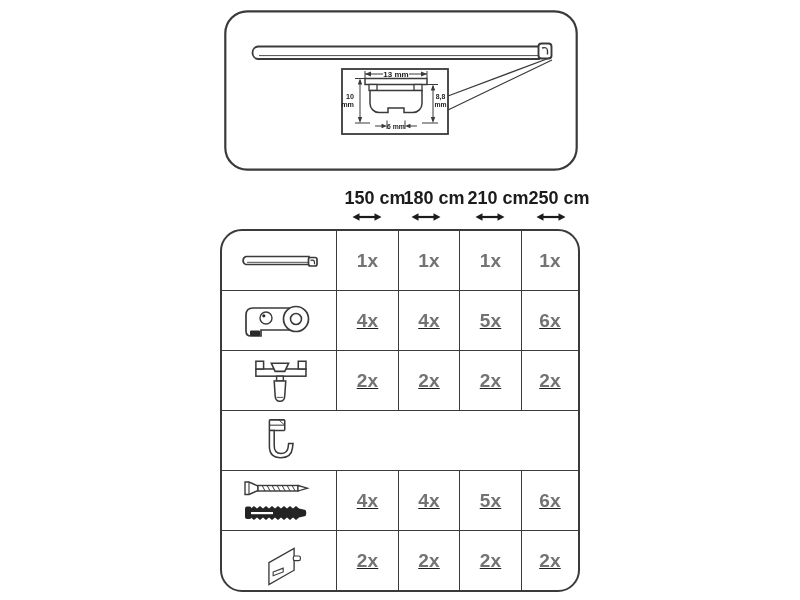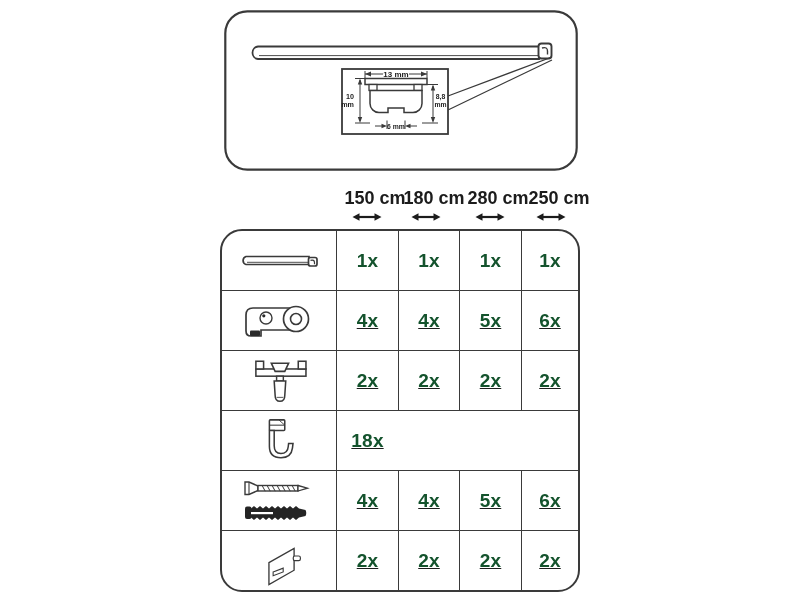--- a/index.html
+++ b/index.html
@@ -19,21 +19,21 @@
   
   .parts-table{
     position:absolute;left:220px;top:229px;width:360px;height:363px;
     border:2px solid #3a3a3a;border-radius:22px;box-sizing:border-box;
     display:flex;flex-direction:column;overflow:hidden;background:#fff;
   }
   .t-row{flex:1;display:grid;grid-template-columns:114px 62px 61px 62px 1fr;}
   .t-row + .t-row{border-top:1.7px solid #3a3a3a;text-decoration:underline;}
   .cell{display:flex;align-items:center;justify-content:center;box-sizing:border-box;min-width:0;}
   .cell + .cell{border-left:1.7px solid #3a3a3a;}
-  .qty{font-size:19px;font-weight:bold;color:#14532d;letter-spacing:0.2px;}
+  .qty{font-size:19px;font-weight:bold;color:#737373;letter-spacing:0.2px;}
 </style>
 </head>
 <body>
 
 <svg class="top-panel" width="354" height="161" viewBox="0 0 354 161">
 
   <rect x="1.3" y="1.3" width="351.4" height="158.4" rx="22" class="stroke" stroke-width="2.2"></rect>
 
   <g>
     <path d="M34 36.5 H315 V49 H34 A6.3 6.3 0 0 1 34 36.5 Z" class="stroke wfill" stroke-width="1.8"></path>
@@ -94,21 +94,21 @@
   </svg>
 </div>
 <div class="size-col" style="left:391px">
   <span class="lbl">180 cm</span>
   <svg width="30" height="10" viewBox="0 0 30 10">
     <path d="M6 5 H24" stroke="#1c1c1c" stroke-width="2.2"></path>
     <path d="M7.5 5 L0.5 5 L7.5 1.2 Z M7.5 5 L0.5 5 L7.5 8.8 Z M22.5 5 L29.5 5 L22.5 1.2 Z M22.5 5 L29.5 5 L22.5 8.8 Z" fill="#1c1c1c"></path>
   </svg>
 </div>
 <div class="size-col" style="left:455px">
-  <span class="lbl">280 cm</span>
+  <span class="lbl">210 cm</span>
   <svg width="30" height="10" viewBox="0 0 30 10">
     <path d="M6 5 H24" stroke="#1c1c1c" stroke-width="2.2"></path>
     <path d="M7.5 5 L0.5 5 L7.5 1.2 Z M7.5 5 L0.5 5 L7.5 8.8 Z M22.5 5 L29.5 5 L22.5 1.2 Z M22.5 5 L29.5 5 L22.5 8.8 Z" fill="#1c1c1c"></path>
   </svg>
 </div>
 <div class="size-col" style="left:516px">
   <span class="lbl">250 cm</span>
   <svg width="30" height="10" viewBox="0 0 30 10">
     <path d="M6 5 H24" stroke="#1c1c1c" stroke-width="2.2"></path>
     <path d="M7.5 5 L0.5 5 L7.5 1.2 Z M7.5 5 L0.5 5 L7.5 8.8 Z M22.5 5 L29.5 5 L22.5 1.2 Z M22.5 5 L29.5 5 L22.5 8.8 Z" fill="#1c1c1c"></path>
@@ -193,23 +193,20 @@
 
   <div class="t-row">
     <div class="cell">
       <svg width="38" height="48" viewBox="0 0 38 50">
         <rect x="9" y="3" width="16" height="11" rx="1" class="stroke wfill" stroke-width="1.6"></rect>
         <path d="M9 8.5 H25" class="stroke" stroke-width="1.1"></path>
         <path d="M19 3.2 L24.8 8.3" class="stroke" stroke-width="0.9"></path>
         <path d="M9 14 H14 V30 Q14 38 21 38 Q28 38 28.6 31 L29 27.5 H33.6 L33 32.5 Q31.8 42.5 21 42.5 Q9 42.5 9 30.5 Z" class="stroke wfill" stroke-width="1.6"></path>
       </svg>
     </div>
-    <div class="cell">
-        <span class="qty">18x</span>
-      </div>
   </div>
 
   <div class="t-row">
     <div class="cell">
       <svg width="78" height="44" viewBox="0 0 78 44">
         <g>
           <path d="M5 3 H9 L18 7 V11.5 L9 15.5 H5 Z" class="stroke wfill" stroke-width="1.4"></path>
           <path d="M9 3 V15.5" class="stroke" stroke-width="1.1"></path>
           <rect x="18" y="6.5" width="40" height="5.5" class="stroke wfill" stroke-width="1.4"></rect>
           <path d="M22 6.3 L25.2 12.2 M27 6.3 L30.2 12.2 M32 6.3 L35.2 12.2 M37 6.3 L40.2 12.2 M42 6.3 L45.2 12.2 M47 6.3 L50.2 12.2 M52 6.3 L55.2 12.2" class="stroke" stroke-width="1"></path>

